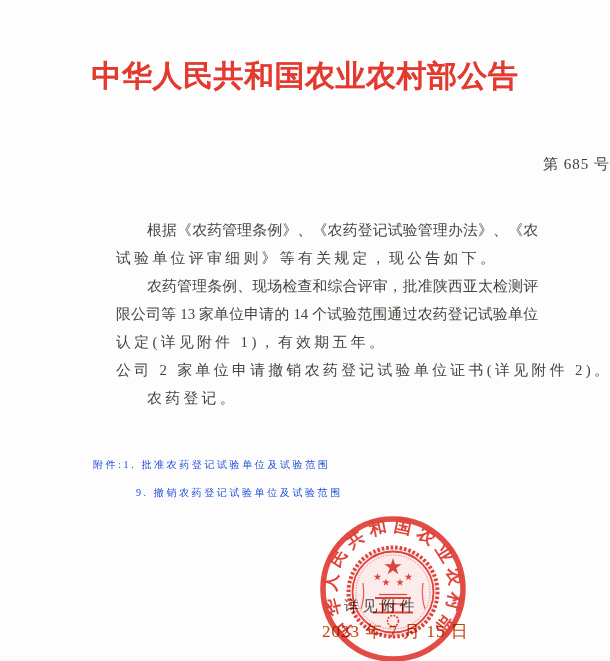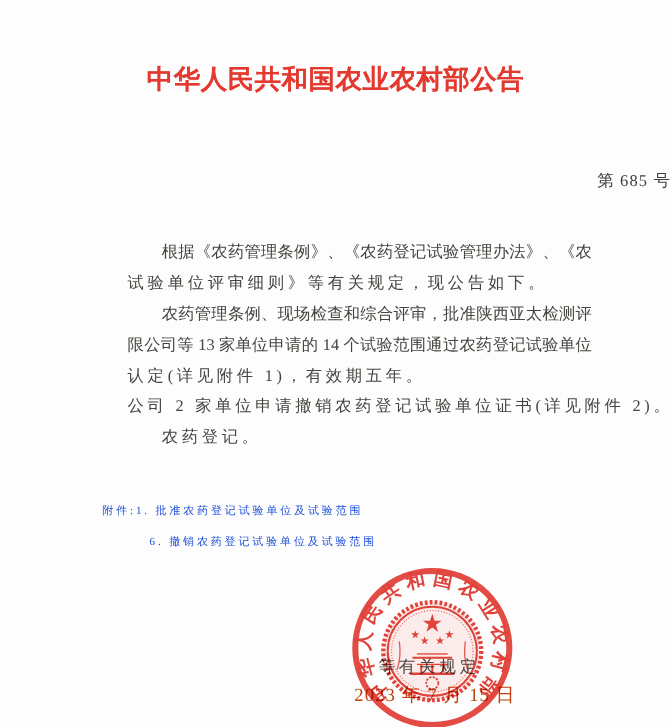--- a/index.html
+++ b/index.html
@@ -14,21 +14,21 @@
     background: #fdfdfd;
     overflow: hidden;
     font-family: "Liberation Serif", "DejaVu Serif", serif;
   }
   .doc-title {
     position: absolute;
     top: 56px;
     left: 0;
     width: 610px;
     text-align: center;
-    font-size: 24px;
+    font-size: 30px;
     font-weight: bold;
     color: #e3392e;
     letter-spacing: 0.5px;
     text-shadow: 0 0 0.6px rgba(227,57,46,.55);
   }
   .doc-number {
     position: absolute;
     top: 155px;
     left: 0;
     width: 610px;
@@ -122,24 +122,24 @@
     <div class="body-line loose">试验单位评审细则》等有关规定，现公告如下。</div>
     <div class="body-line fill indent">农药管理条例、现场检查和综合评审，批准陕西亚太检测评价有</div>
     <div class="body-line fill">限公司等 13 家单位申请的 14 个试验范围通过农药登记试验单位</div>
     <div class="body-line loose">认定(详见附件 1)，有效期五年。</div>
     <div class="body-line loose">公司 2 家单位申请撤销农药登记试验单位证书(详见附件 2)。</div>
     <div class="body-line loose indent">农药登记。</div>
   </div>
 
   <div class="attachments">
     <div class="attachment-line"><span>附件:</span><span>1. 批准农药登记试验单位及试验范围</span></div>
-    <div class="attachment-line second">6. 撤销农药登记试验单位及试验范围</div>
+    <div class="attachment-line second">9. 撤销农药登记试验单位及试验范围</div>
   </div>
 
-  <div class="signature-authority">等有关规定</div>
+  <div class="signature-authority">详见附件</div>
   <div class="signature-date">2023 年 7 月 15 日</div>
 
   <div class="official-seal">
     <svg width="160" height="160" viewBox="0 0 160 160">
       <defs>
         <path id="star-shape" d="M 0 -1 L 0.2245 -0.309 L 0.951 -0.309 L 0.3633 0.118 L 0.5878 0.809 L 0 0.382 L -0.5878 0.809 L -0.3633 0.118 L -0.951 -0.309 L -0.2245 -0.309 Z"></path>
         <path id="seal-text-arc" d="M 43.4 123.7 A 57 57 0 1 1 116.6 123.7" fill="none"></path>
       </defs>
 
       <circle cx="80" cy="80" r="70" fill="none" stroke="#e0342a" stroke-width="5.5" opacity="0.95"></circle>

